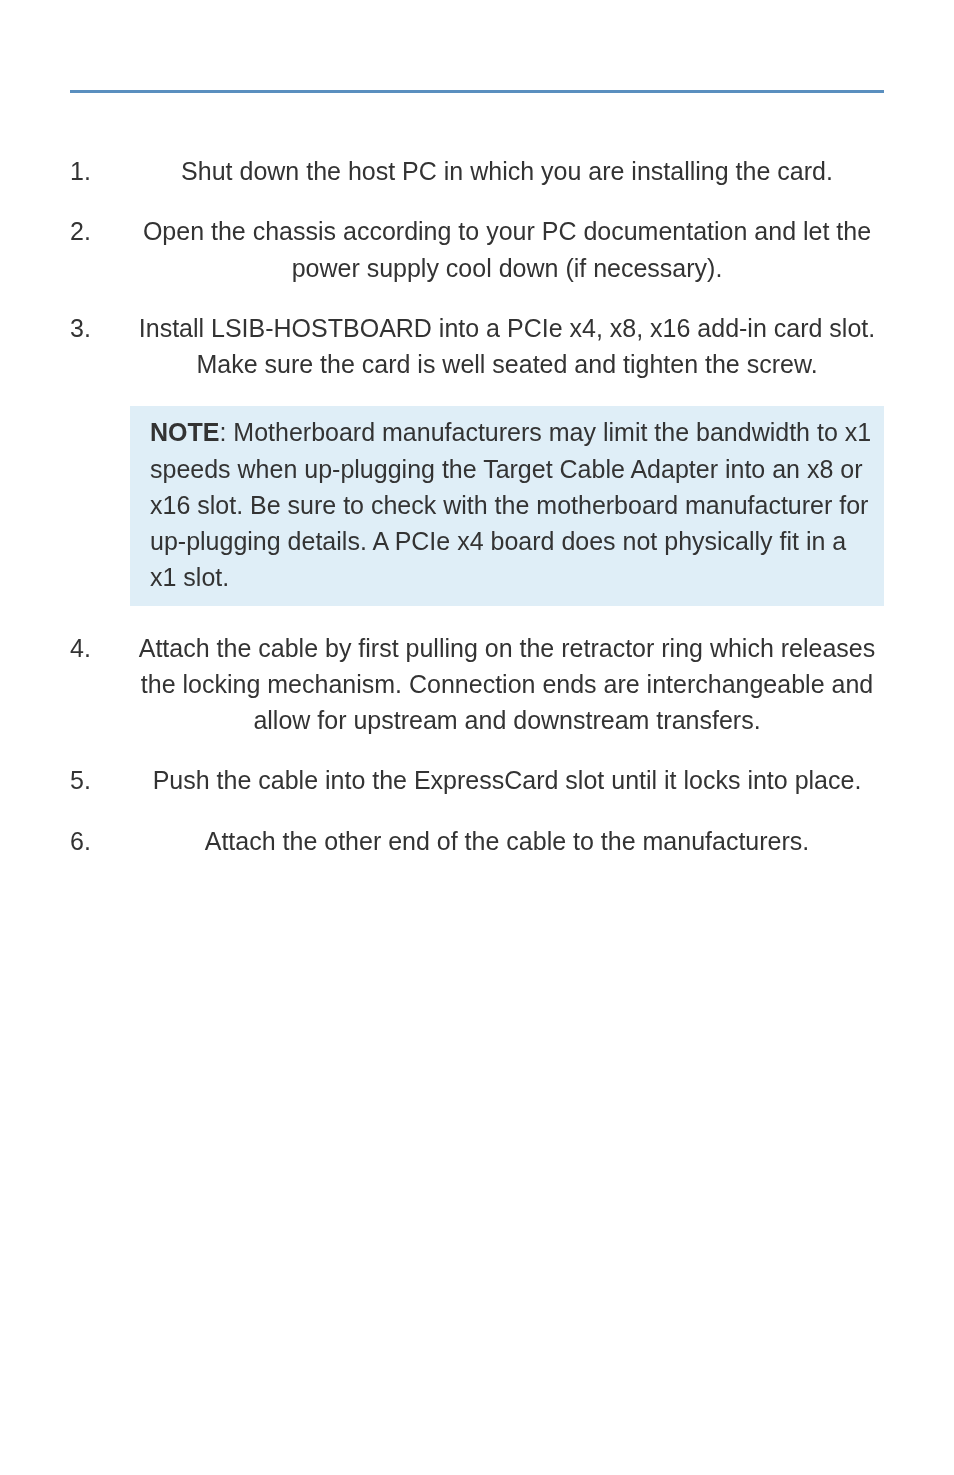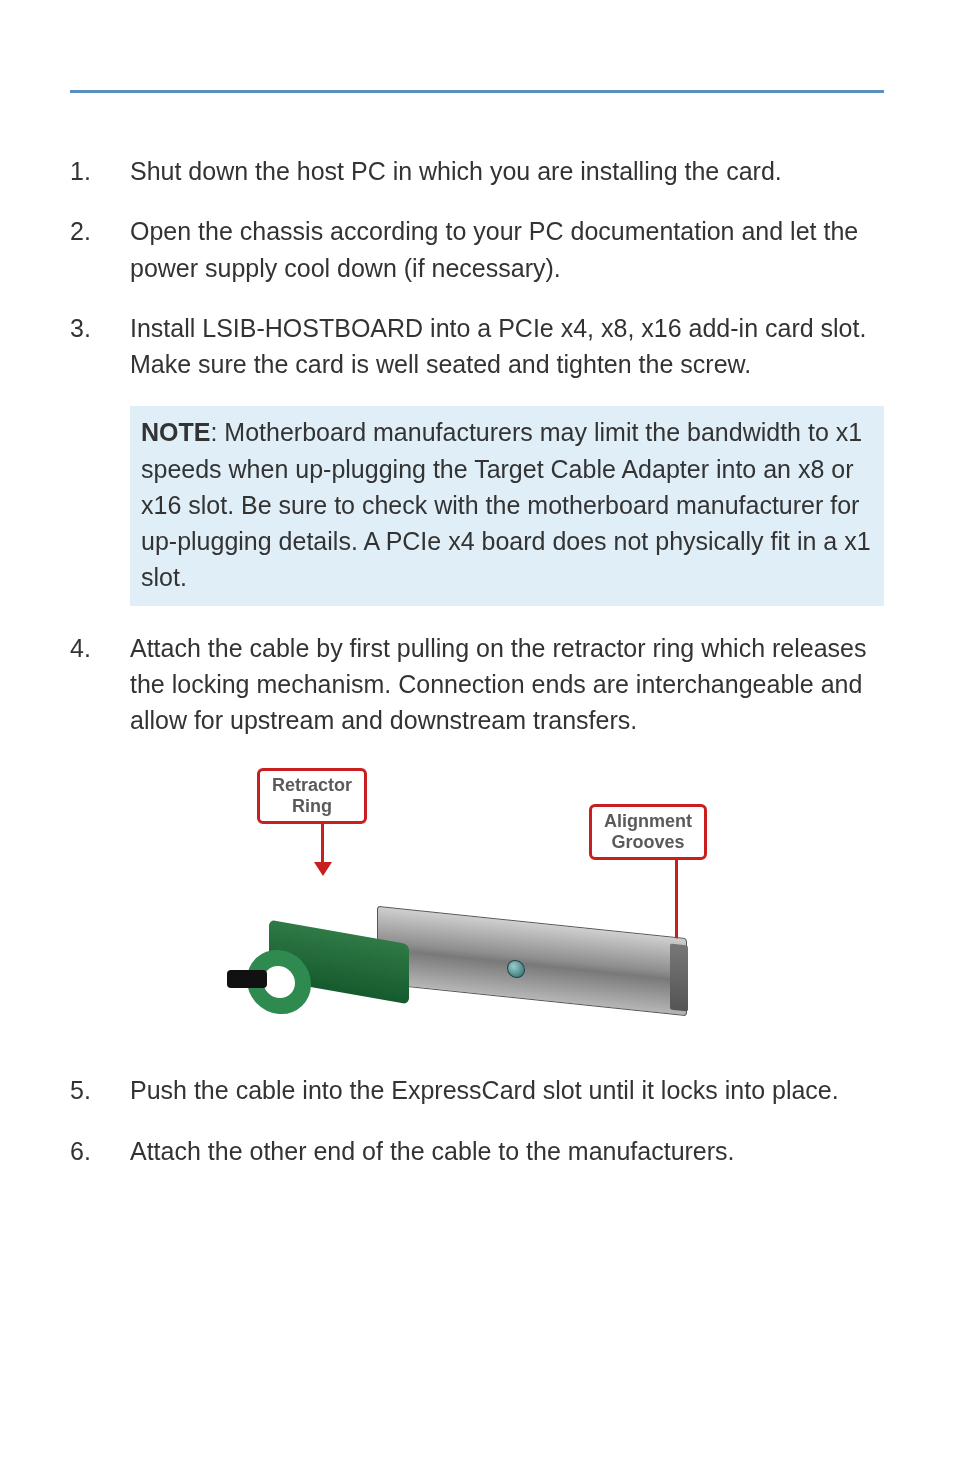--- a/index.html
+++ b/index.html
@@ -27,26 +27,27 @@
     font-size: 25px;
     line-height: 1.45;
   }
   .num {
     width: 60px;
     flex: 0 0 60px;
     padding-right: 10px;
   }
   .body {
     flex: 1;
+    text-align: center;
   }
   .note {
     margin-left: 60px;
     margin-bottom: 24px;
     background: #dfeef7;
-    padding: 8px 10px 10px 11px;
+    padding: 8px 10px 10px 20px;
     font-size: 25px;
     line-height: 1.45;
   }
   .note-label {
     font-weight: bold;
   }
   .figure-wrap {
     display: flex;
     justify-content: center;
     margin: 10px 0 30px 0;
@@ -173,43 +174,20 @@
 
     <div class="note">
       <span class="note-label">NOTE</span><span>: Motherboard manufacturers may limit the bandwidth to x1 speeds when up-plugging the Target Cable Adapter into an x8 or x16 slot. Be sure to check with the motherboard manufacturer for up-plugging details. A PCIe x4 board does not physically fit in a x1 slot.</span>
     </div>
 
     <li class="item">
       <span class="num">4.</span>
       <span class="body">Attach the cable by first pulling on the retractor ring which releases the locking mechanism. Connection ends are interchangeable and allow for upstream and downstream transfers.</span>
     </li>
 
-    <div class="figure-wrap">
-      <div class="figure">
-        <div class="callout left">
-          <div>Retractor</div>
-          <div>Ring</div>
-        </div>
-        <div class="arrow-line arrow1-line"></div>
-        <div class="arrow-head arrow1-head"></div>
-
-        <div class="callout right">
-          <div>Alignment</div>
-          <div>Grooves</div>
-        </div>
-        <div class="arrow-line arrow2-line"></div>
-        <div class="arrow-head arrow2-head"></div>
-
-        <div class="connector"></div>
-        <div class="screw"></div>
-        <div class="ring-base"></div>
-        <div class="ring"></div>
-        <div class="cable"></div>
-      </div>
-    </div>
 
     <li class="item">
       <span class="num">5.</span>
       <span class="body">Push the cable into the ExpressCard slot until it locks into place.</span>
     </li>
 
     <li class="item">
       <span class="num">6.</span>
       <span class="body">Attach the other end of the cable to the manufacturers.</span>
     </li>

